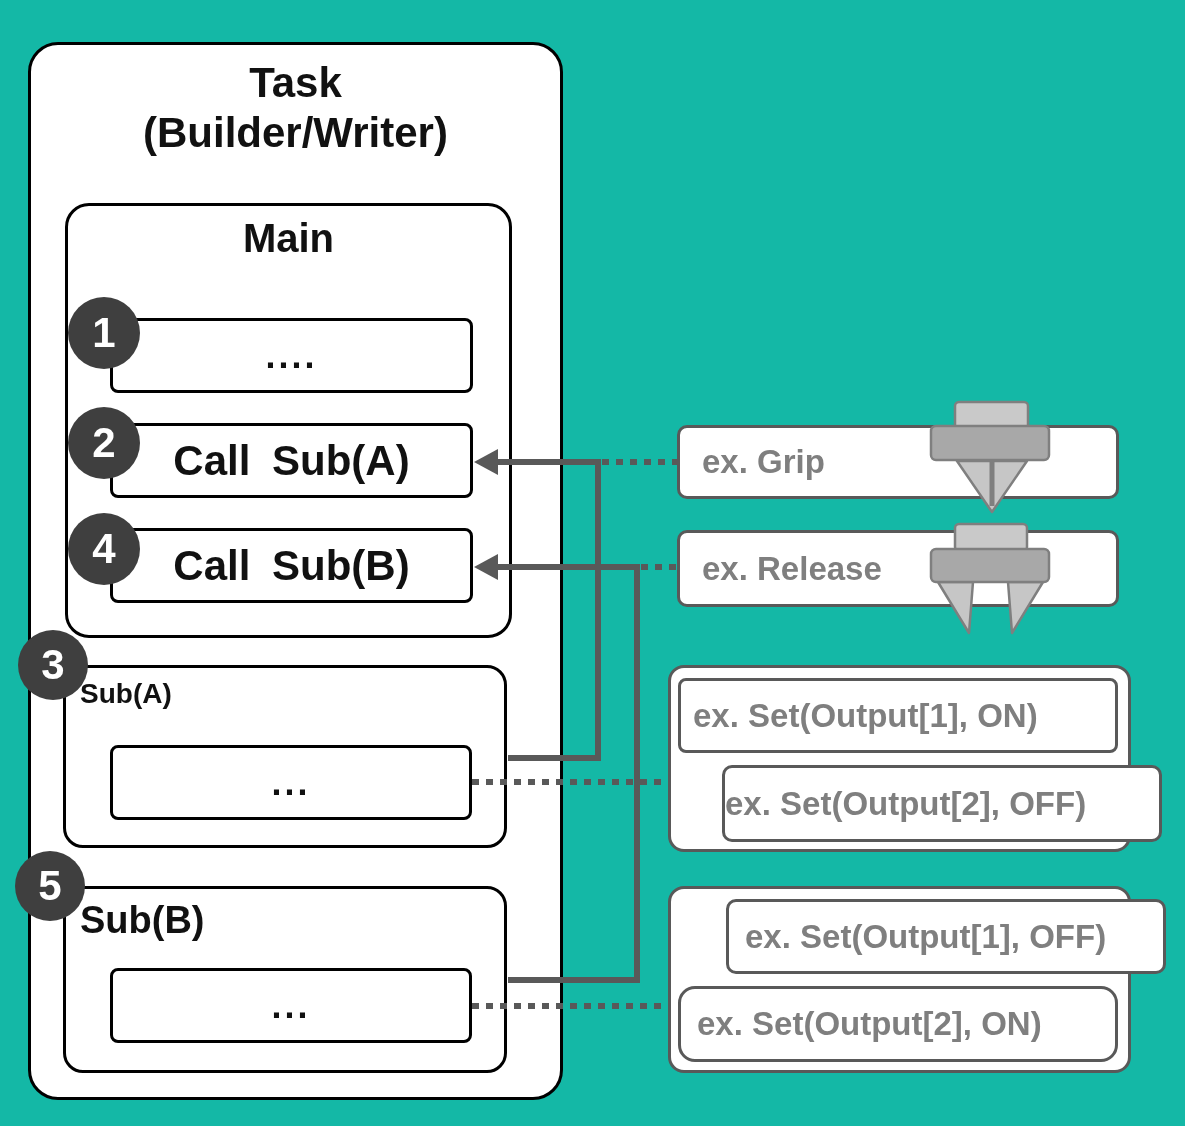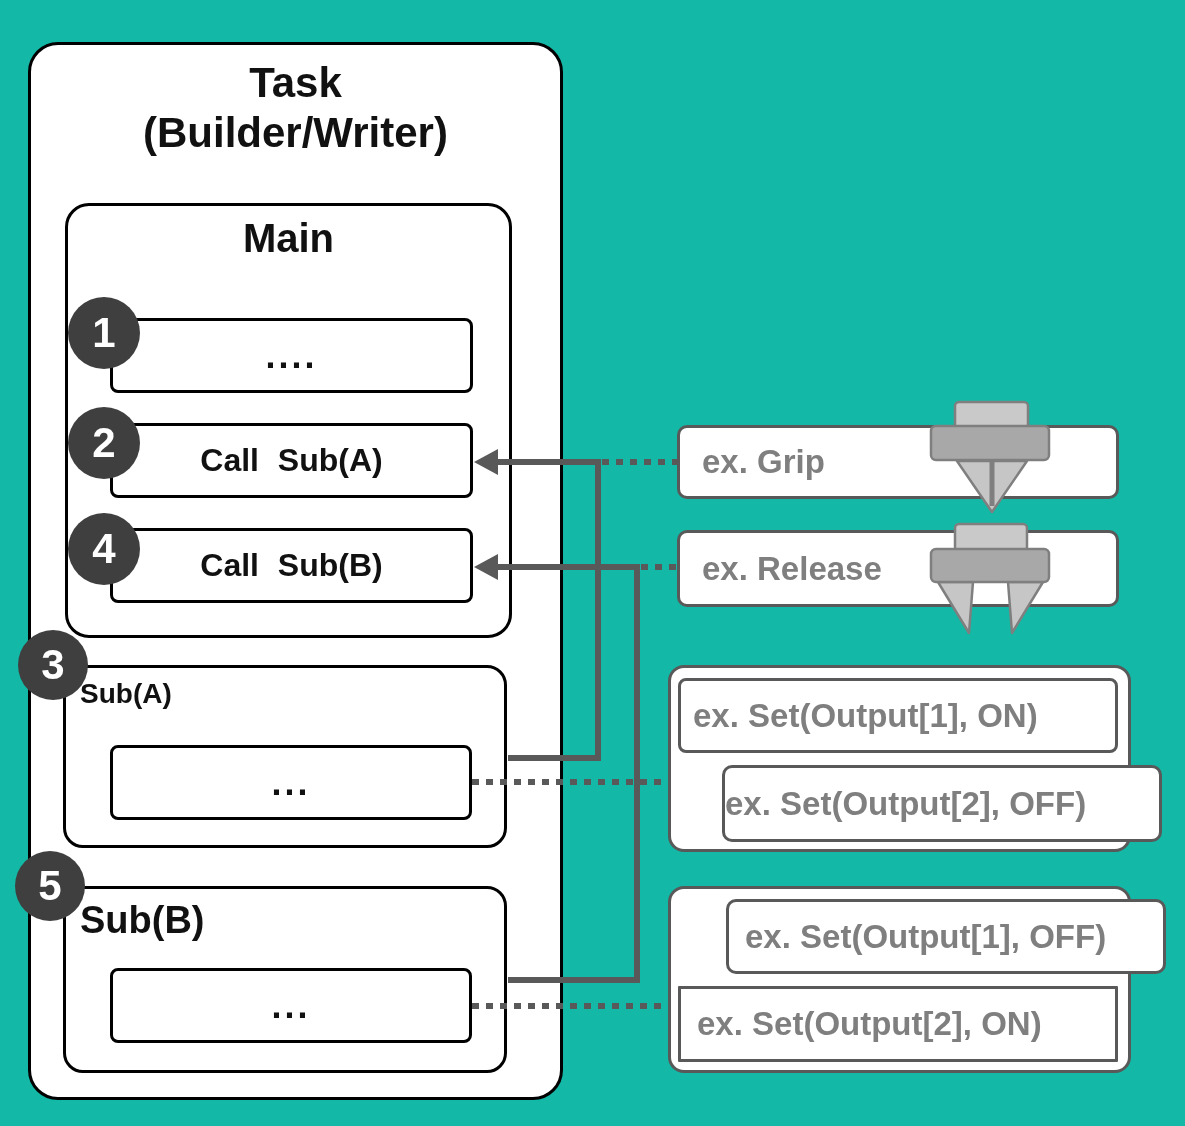--- a/index.html
+++ b/index.html
@@ -14,21 +14,21 @@
   .gbx{position:absolute;box-sizing:border-box;background:#fff;border:3px solid #595959;}
   .center{display:flex;align-items:center;justify-content:center;}
   .vcenter{display:flex;align-items:center;}
   .blk{color:#111;}
   .gry{color:#7f7f7f;}
   .badge{
     position:absolute;border-radius:50%;background:#3f3f3f;color:#fff;
     display:flex;align-items:center;justify-content:center;
     font-size:42px;z-index:4;
   }
-  .calltext{font-size:32px;word-spacing:10px;}
+  .calltext{font-size:42px;word-spacing:10px;}
   .dots{font-size:36px;letter-spacing:3px;}
   .extext{font-size:33px;}
   svg.overlay{position:absolute;left:0;top:0;z-index:5;pointer-events:none;}
   .ztop{z-index:3;}
 </style>
 </head>
 <body>
 
 <div class="stage">
 
@@ -81,21 +81,21 @@
     <span class="gry extext">ex. Set(Output[1], ON)</span>
   </div>
   <div class="gbx vcenter ztop" style="left:678px;top:765px;width:440px;height:77px;border-radius:10px;margin-left:44px;">
     <span class="gry extext">ex. Set(Output[2], OFF)</span>
   </div>
 
   <div class="gbx" style="left:668px;top:886px;width:463px;height:187px;border-radius:16px;"></div>
   <div class="gbx vcenter ztop" style="left:678px;top:899px;width:440px;height:75px;border-radius:10px;padding-left:16px;margin-left:48px;">
     <span class="gry extext">ex. Set(Output[1], OFF)</span>
   </div>
-  <div class="gbx vcenter ztop" style="left:678px;top:986px;width:440px;height:76px;border-radius:1px;padding-left:16px;">
+  <div class="gbx vcenter ztop" style="left:678px;top:986px;width:440px;height:76px;border-radius:17px;padding-left:16px;">
     <span class="gry extext">ex. Set(Output[2], ON)</span>
   </div>
 
   <svg class="overlay" width="1185" height="1126" viewBox="0 0 1185 1126">
 
     <g>
       <path d="M508 758 H598 V462 H496" fill="none" stroke="#595959" stroke-width="6"></path>
       <polygon points="474,462 498,449 498,475" fill="#595959"></polygon>
     </g>
 

